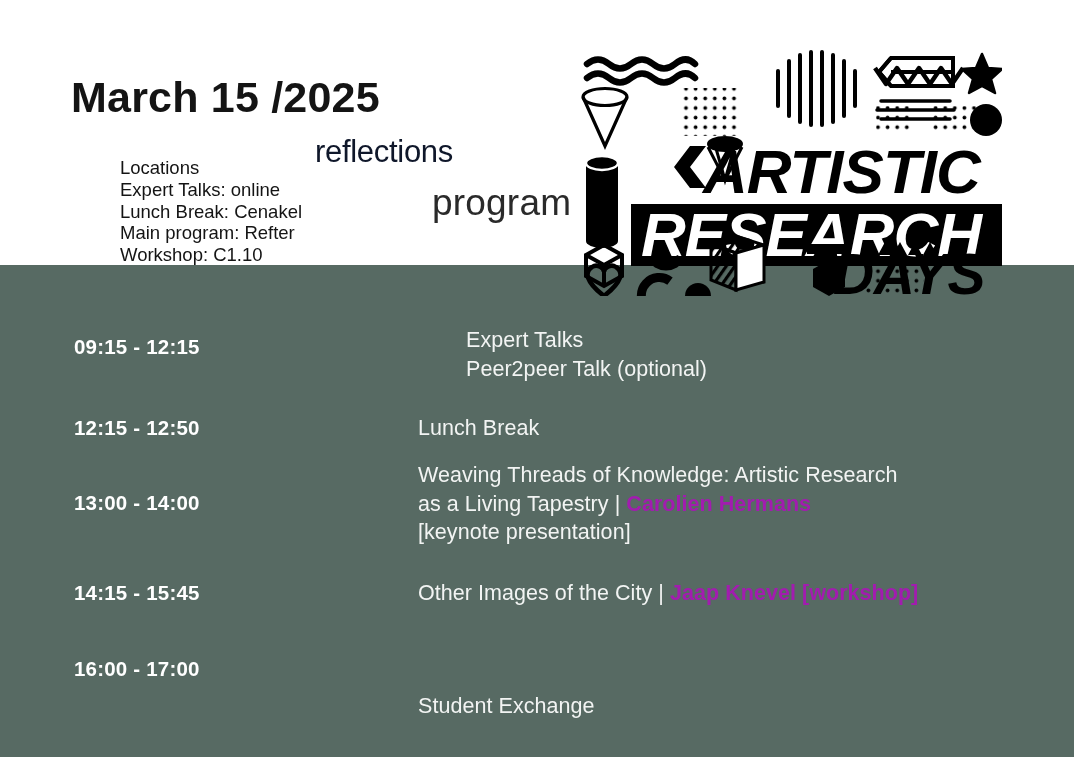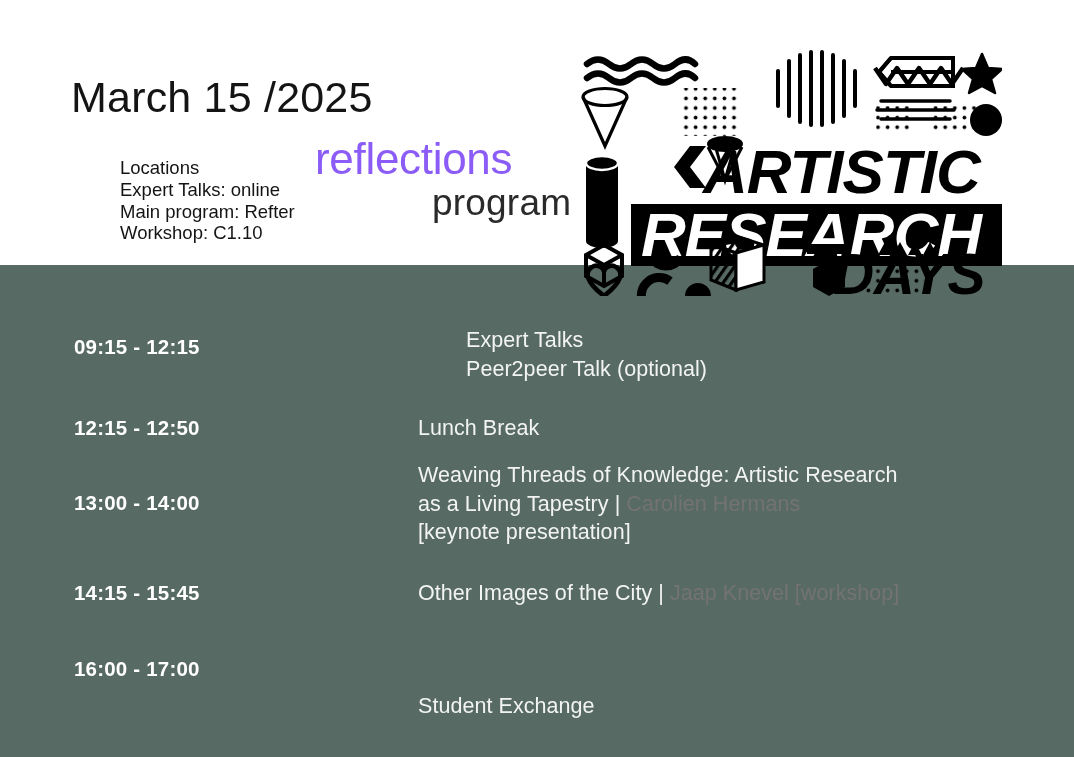--- a/index.html
+++ b/index.html
@@ -32,43 +32,43 @@
     height: 492px;
     background: #576a63;
   }
 
   
   .date-title {
     position: absolute;
     left: 71px;
     top: 73px;
     font-size: 43px;
-    font-weight: 400;
+    font-weight: 700;
     letter-spacing: 0.2px;
     color: #141414;
     white-space: nowrap;
   }
   .locations {
     position: absolute;
     left: 72px;
     top: 157px;
     font-size: 18.5px;
     line-height: 21.8px;
     font-weight: 400;
     color: #141414;
     white-space: nowrap;
     margin-left: 48px;
   }
   .reflections {
     position: absolute;
     left: 315px;
     top: 134px;
-    font-size: 44px;
+    font-size: 31px;
     font-weight: 400;
-    color: #8b5cf6;
+    color: #0f172a;
     letter-spacing: -0.3px;
     white-space: nowrap;
   }
   .program-word {
     position: absolute;
     left: 432px;
     top: 182px;
     font-size: 37px;
     font-weight: 400;
     color: #2a2a2a;
@@ -114,35 +114,36 @@
   .sched-desc {
     position: absolute;
     left: 418px;
     font-size: 21.5px;
     font-weight: 400;
     color: #f2f4f3;
     line-height: 28.5px;
     letter-spacing: 0.05px;
     white-space: nowrap;
   }
-  .sched-desc b { font-weight: 400; color: #737373; }
+  .sched-desc b { font-weight: 700; color: #a21caf; }
   .sched-desc .ln { display: block; }
 </style>
 </head>
 <body>
 
 <div id="poster">
 
   <div class="green-panel"></div>
 
   <div class="date-title">March 15 /2025</div>
 
   <div class="locations">
     <div>Locations</div>
     <div>Expert Talks: online</div>
+    <div>Lunch Break: Cenakel</div>
     <div>Main program: Refter</div>
     <div>Workshop: C1.10</div>
   </div>
 
   <div class="reflections">reflections</div>
   <div class="program-word">program</div>
 
   <div class="logo-block">
     <svg width="424" height="248" viewBox="0 0 424 248" xmlns="http://www.w3.org/2000/svg">
       <defs>

